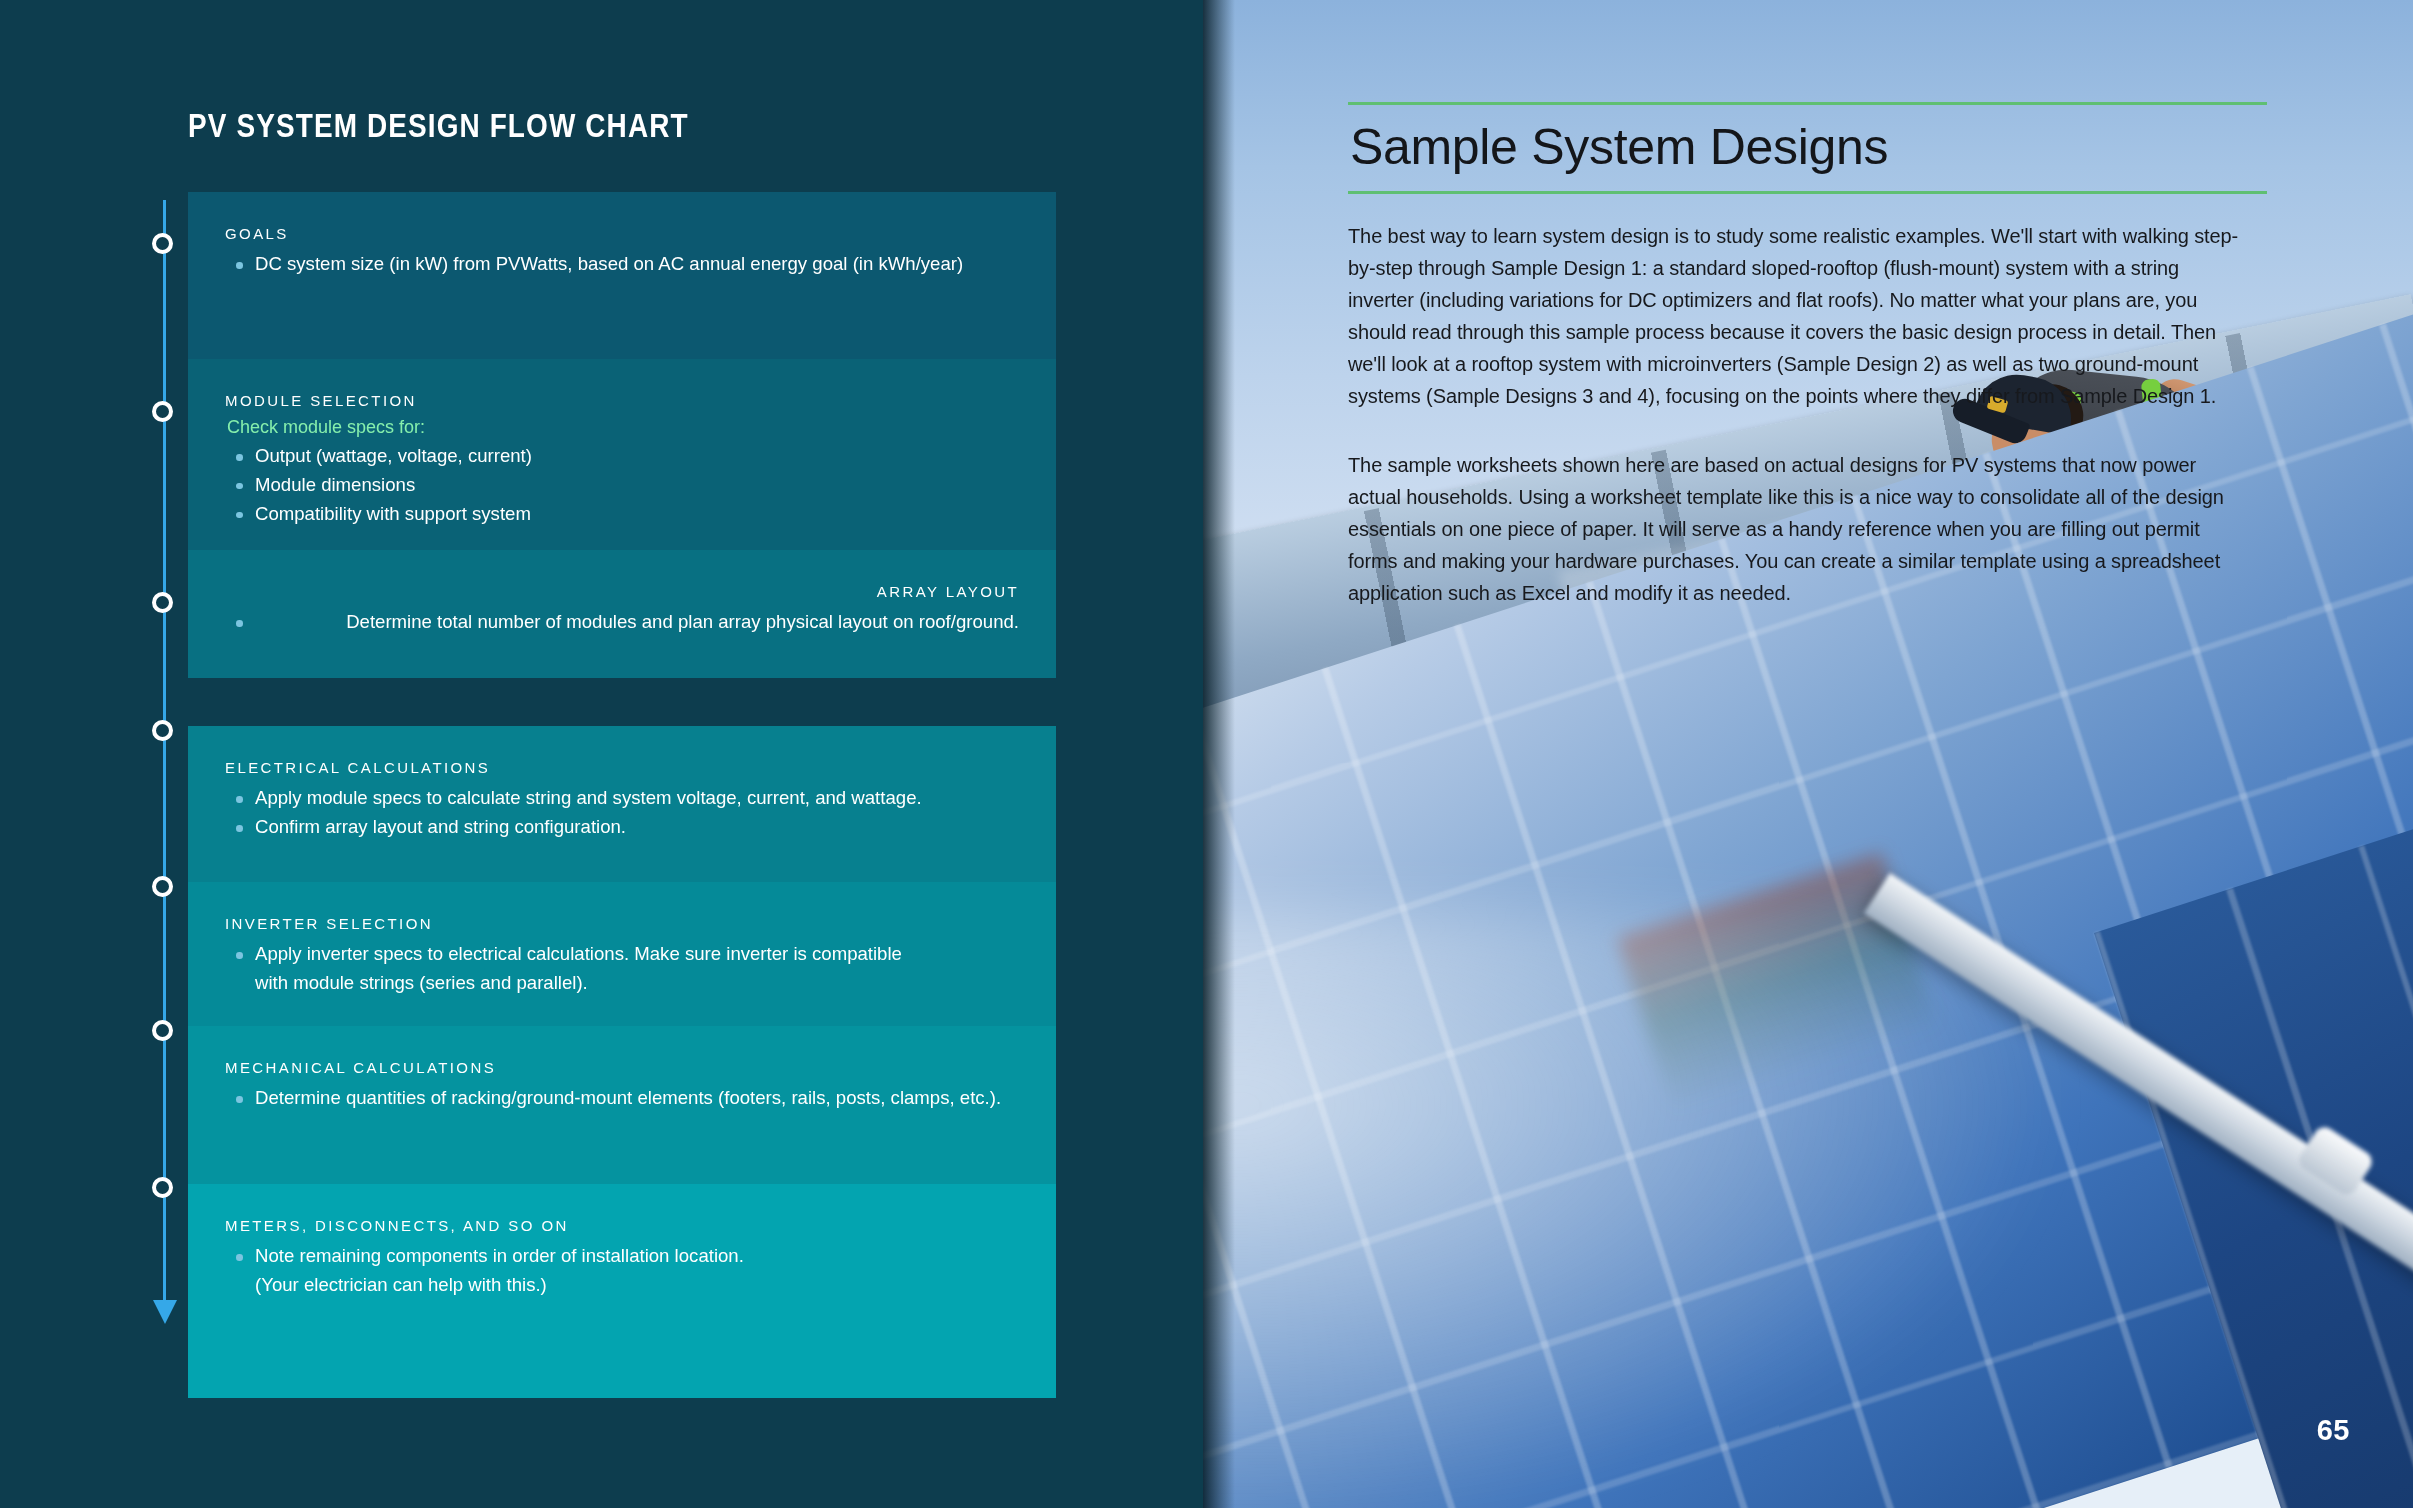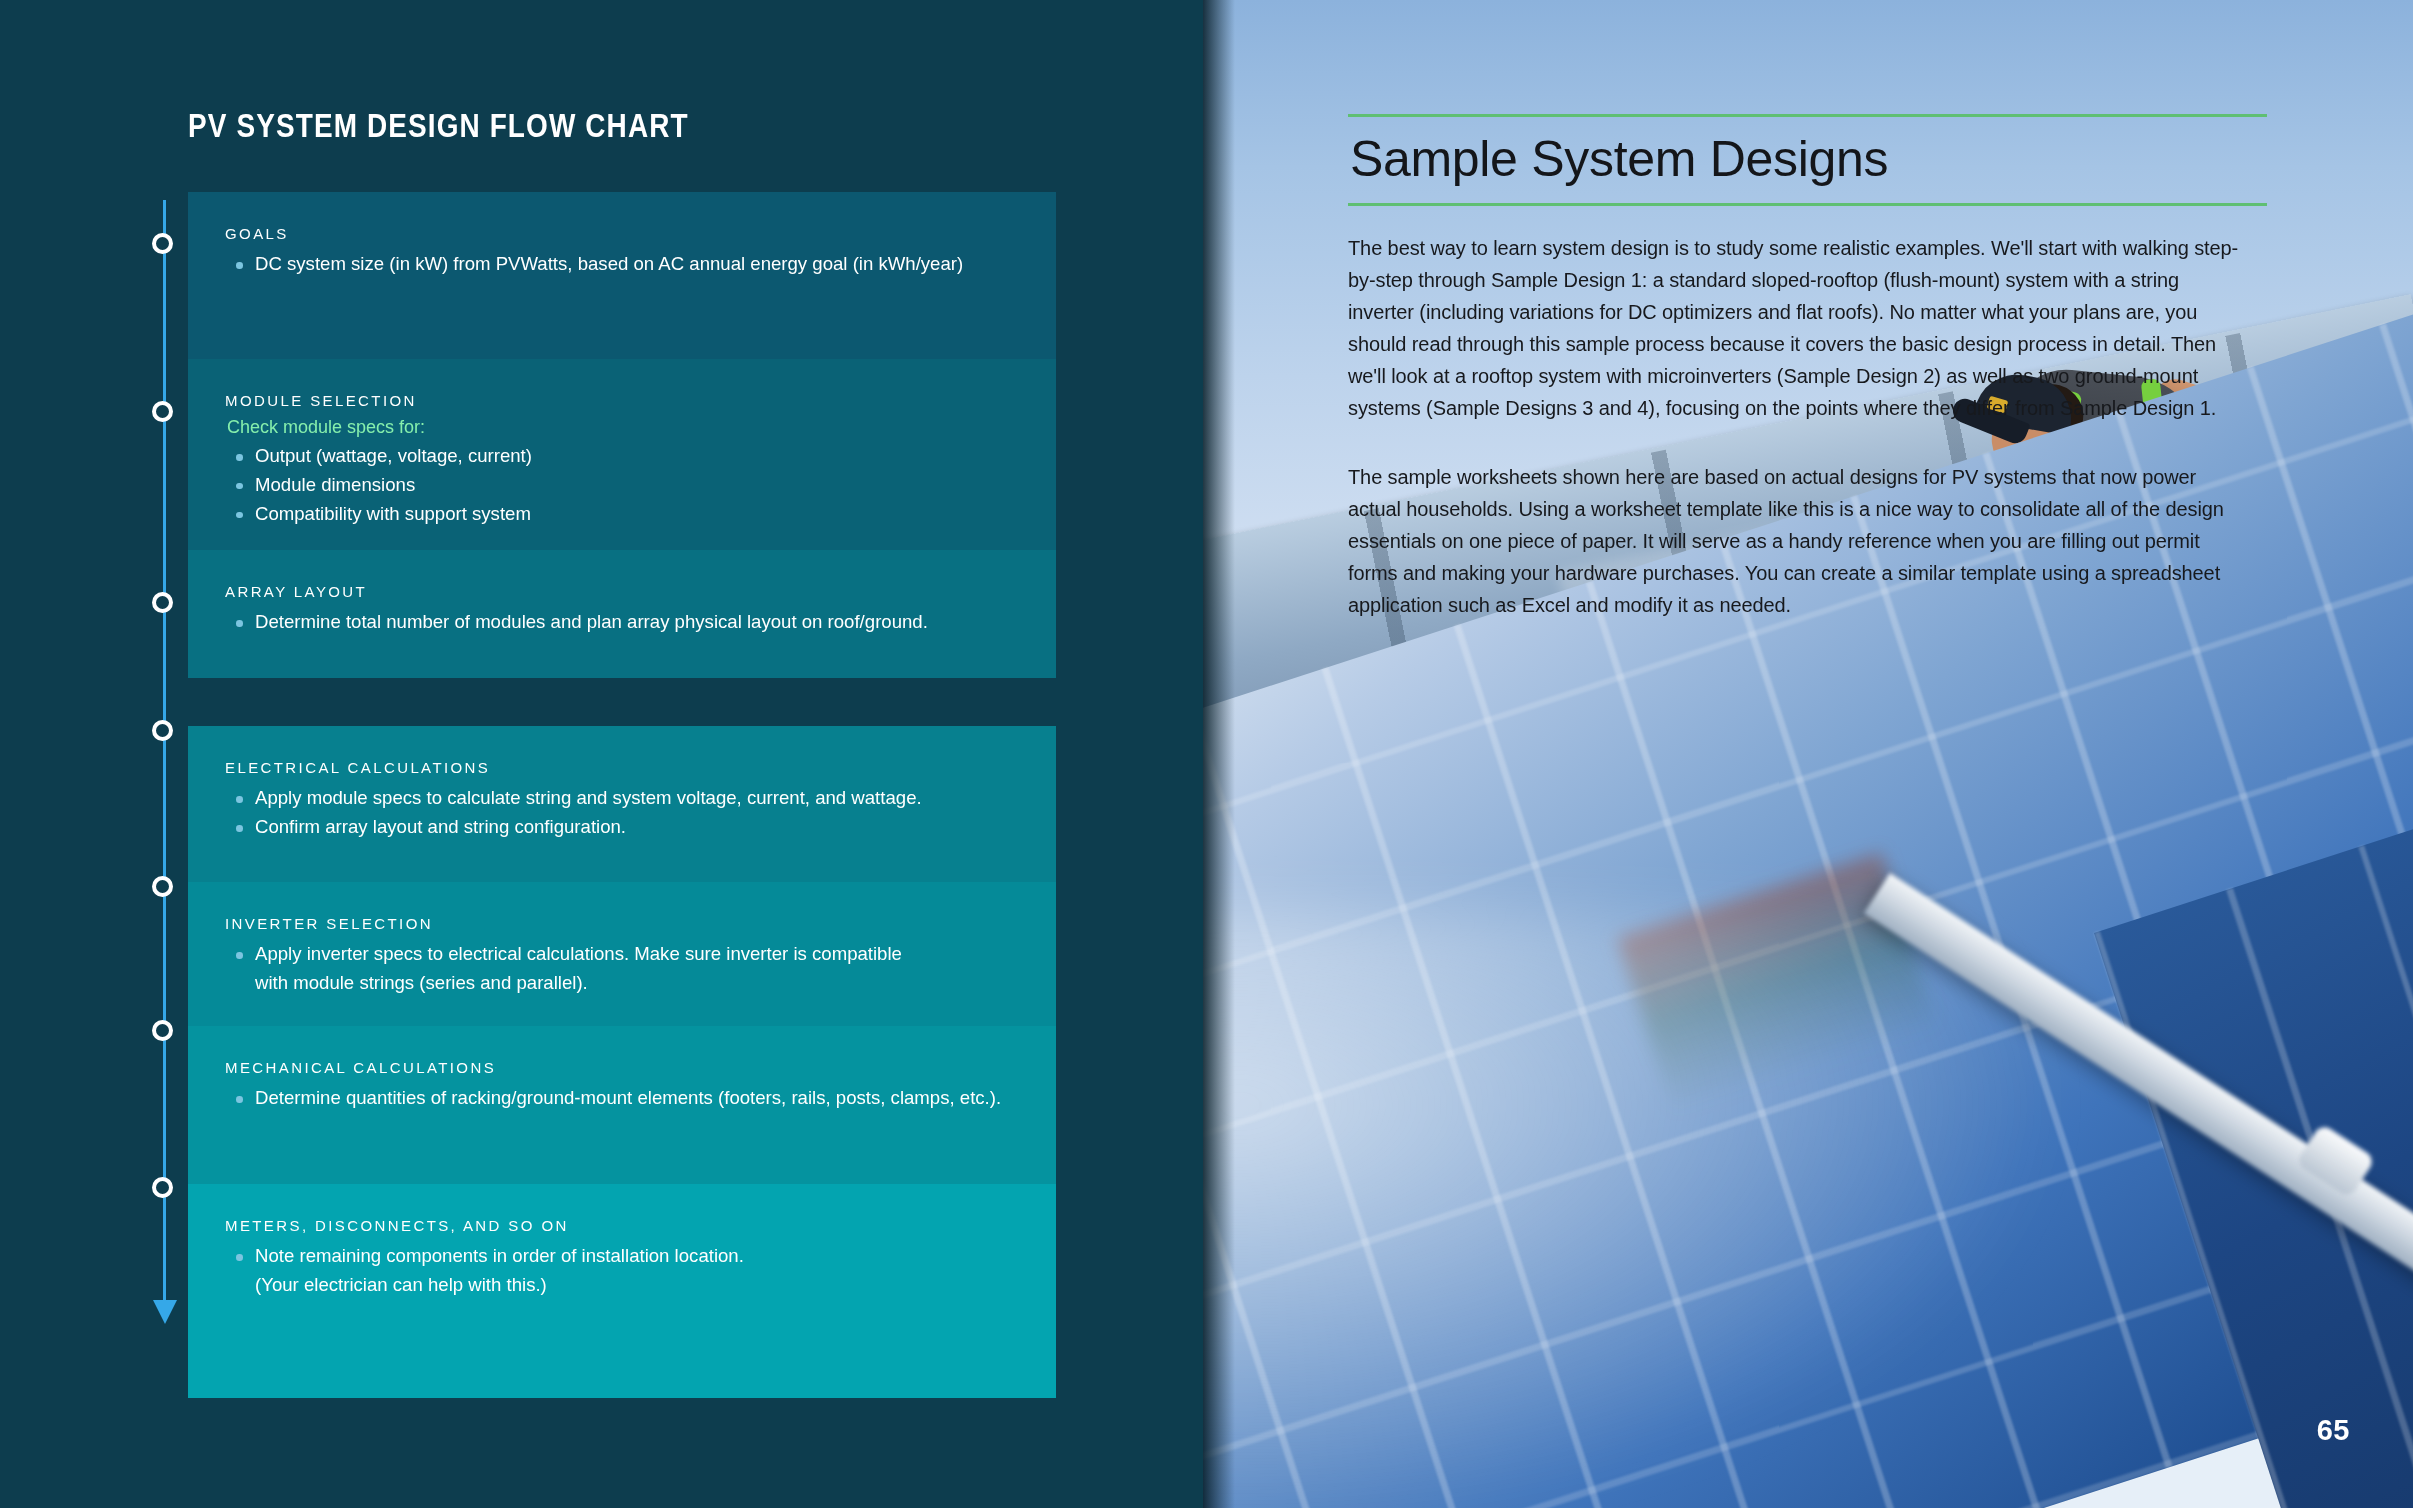--- a/index.html
+++ b/index.html
@@ -395,21 +395,21 @@
     width: 28px; height: 18.6px;
     background: #2a2f38;
     border-radius: 5.6px;
     transform: rotate(22deg);
   }
 
   
   .content {
     position: absolute;
     left: 145px;
-    top: 12px;
+    top: 0;
     width: 919px;
   }
   .rule {
     width: 919px;
     height: 2.8px;
     background: #5fbf72;
   }
   .page-title {
     color: #14161a;
     font-size: 50px;
@@ -480,21 +480,21 @@
         </div>
         <div class="step-box" style="background: rgb(10, 98, 118); height: 191px;">
           <div class="step-head">MODULE SELECTION</div>
           <div class="step-sub">Check module specs for:</div>
           <ul class="bullets">
             <li>Output (wattage, voltage, current)</li>
             <li>Module dimensions</li>
             <li>Compatibility with support system</li>
           </ul>
         </div>
-        <div class="step-box" style="background: rgb(8, 112, 130); height: 128px;">
+        <div class="step-box" style="background: rgb(8, 112, 130); height: 128px; text-align: right;">
           <div class="step-head">ARRAY LAYOUT</div>
           <ul class="bullets">
             <li>Determine total number of modules and plan array physical layout on roof/ground.</li>
           </ul>
         </div>
         <div class="step-box" style="background: rgb(7, 128, 143); height: 156px; margin-top: 48px;">
           <div class="step-head">ELECTRICAL CALCULATIONS</div>
           <ul class="bullets">
             <li>Apply module specs to calculate string and system voltage, current, and wattage.</li>
             <li>Confirm array layout and string configuration.</li>

